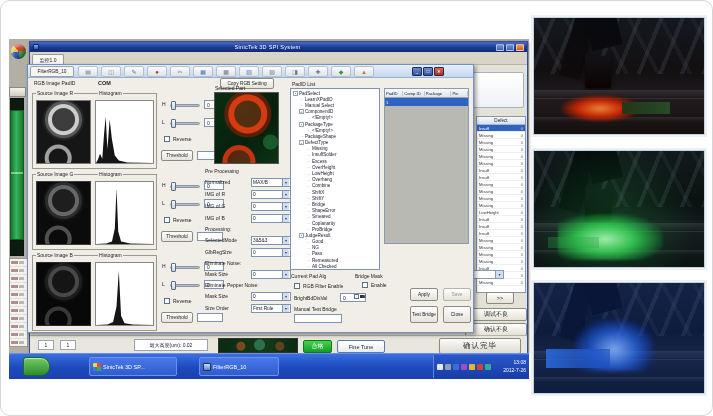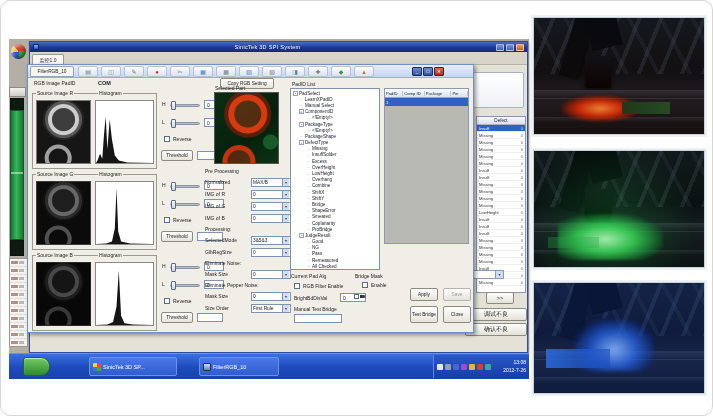--- a/index.html
+++ b/index.html
@@ -302,20 +302,29 @@
         <div class="drow">
           <span class="dn">Missing</span>
           <span class="dv">0</span>
         </div>
     </div>
     <div class="rp-combo"></div>
     <button class="rp-btn" style="left:456px;top:250px;width:28px;height:12px;font-size:5.5px;">&gt;&gt;</button>
     <button class="rp-btn" style="left:435px;top:266px;width:62px;height:13px;font-size:6px;">调试不良</button>
     <button class="rp-btn" style="left:435px;top:281px;width:62px;height:13px;font-size:6px;">确认不良</button>
 
+    <div class="statusbar">
+      <span class="sb-box" style="left:8px;top:4px;width:16px;height:10px;">1</span>
+      <span class="sb-box" style="left:30px;top:4px;width:16px;height:10px;">1</span>
+      <span class="sb-box" style="left:104px;top:3px;width:74px;height:12px;">最大高度(um): 0.02</span>
+      <span class="pcbthumb"></span>
+      <button class="passbtn">合格</button>
+      <button class="finetune">Fine Tune</button>
+      <button class="confirmbtn">确认完毕</button>
+    </div>
   </div>
 
   <div class="dialog">
     <div class="dhdr">
       <div class="dtab">FilterRGB_10</div>
       <div class="tbar">
         <span class="tbi ic-gray">
             <i>▤</i>
           </span>
           <span class="tbi ic-gray">

